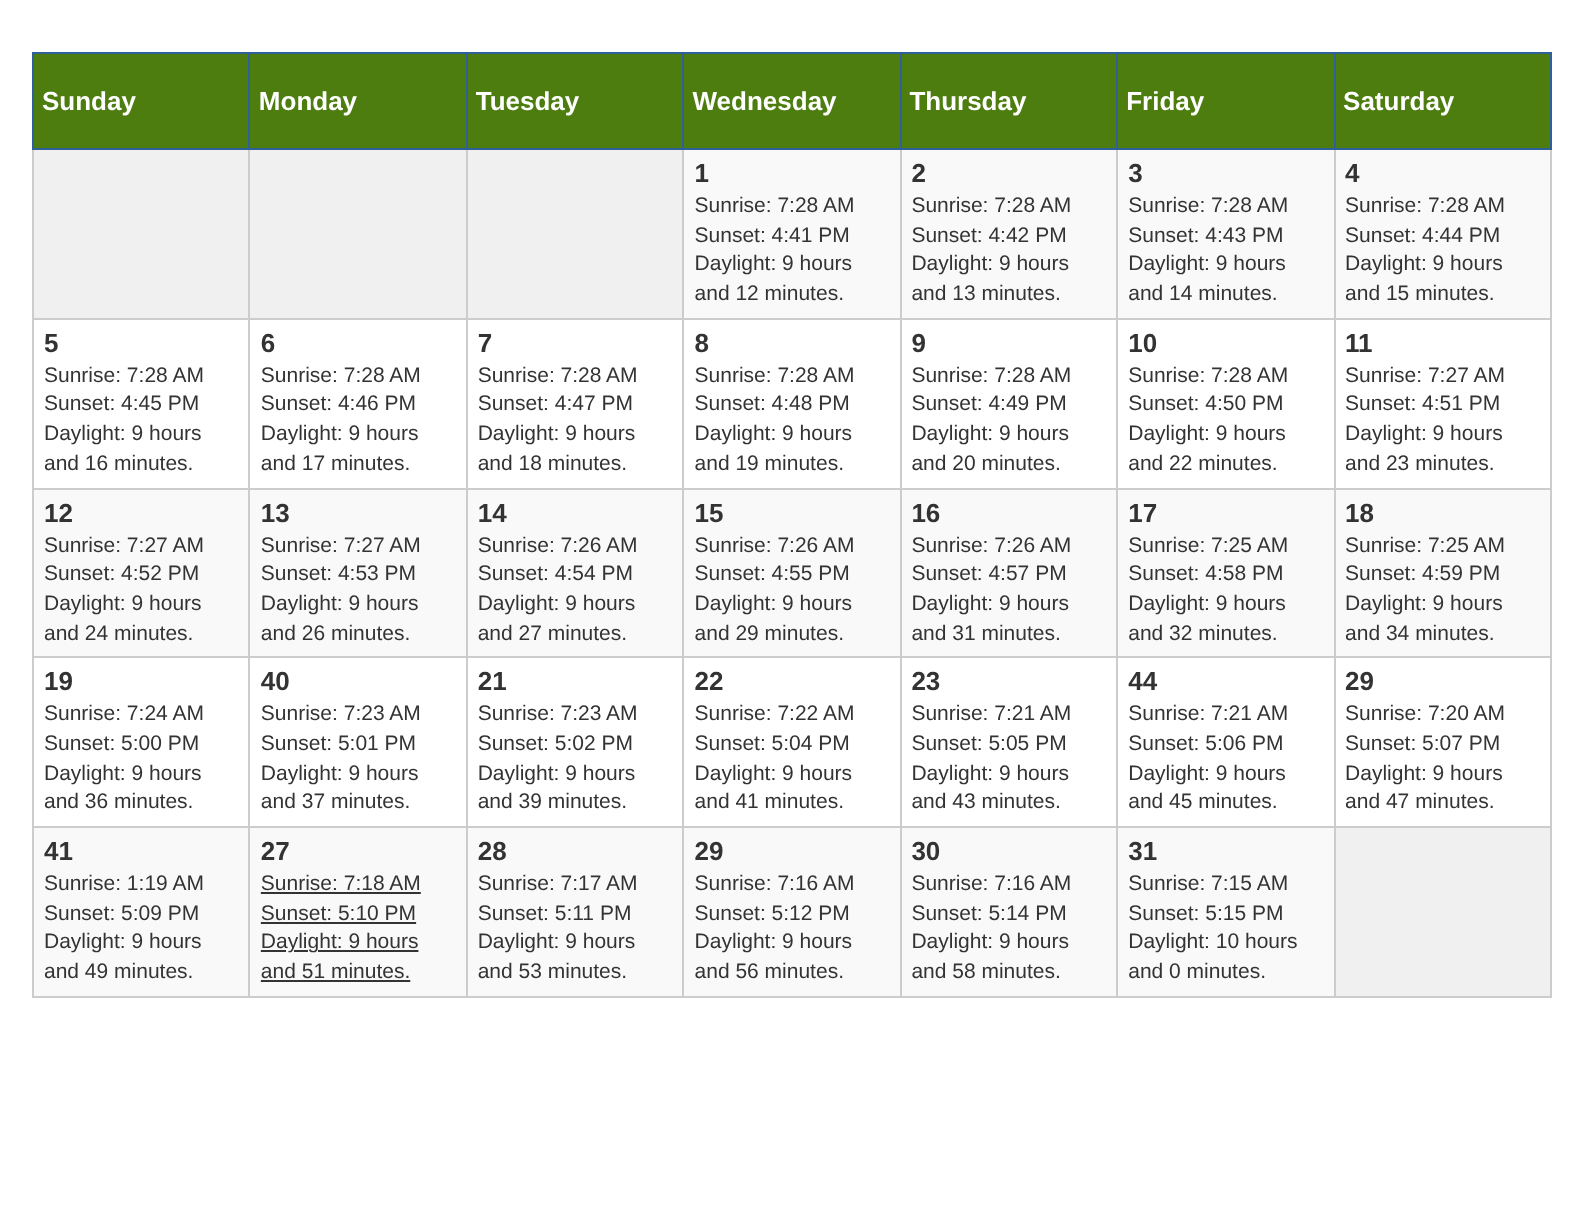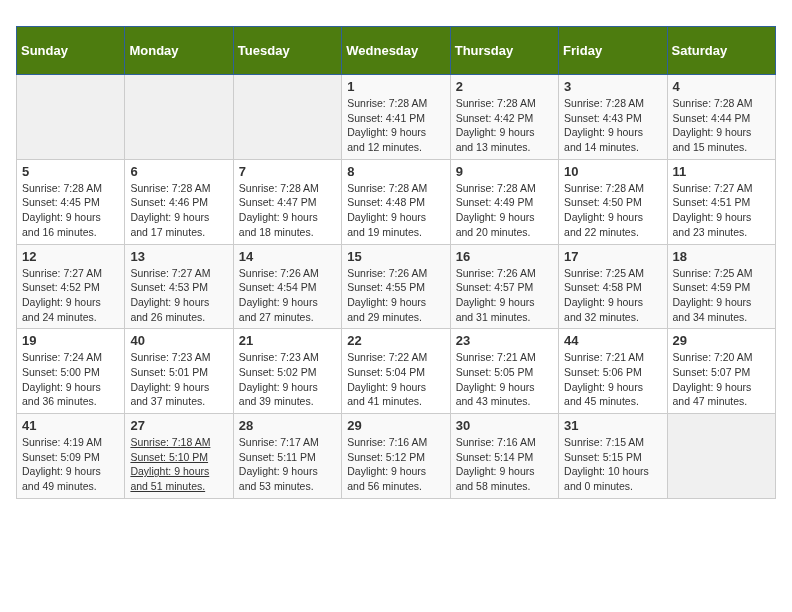--- a/index.html
+++ b/index.html
@@ -286,21 +286,21 @@
           <div class="day-num">29</div>
           <div class="day-info" style="white-space: pre-line;">Sunrise: 7:20 AM
 Sunset: 5:07 PM
 Daylight: 9 hours
 and 47 minutes.</div>
         </td>
       </tr>
       <tr>
         <td>
           <div class="day-num">41</div>
-          <div class="day-info" style="white-space: pre-line;">Sunrise: 4:19 AM
+          <div class="day-info" style="white-space: pre-line;">Sunrise: 1:19 AM
 Sunset: 5:09 PM
 Daylight: 9 hours
 and 49 minutes.</div>
         </td>
         <td>
           <div class="day-num">27</div>
           <div class="day-info" style="white-space: pre-line; text-decoration: underline;">Sunrise: 7:18 AM
 Sunset: 5:10 PM
 Daylight: 9 hours
 and 51 minutes.</div>

